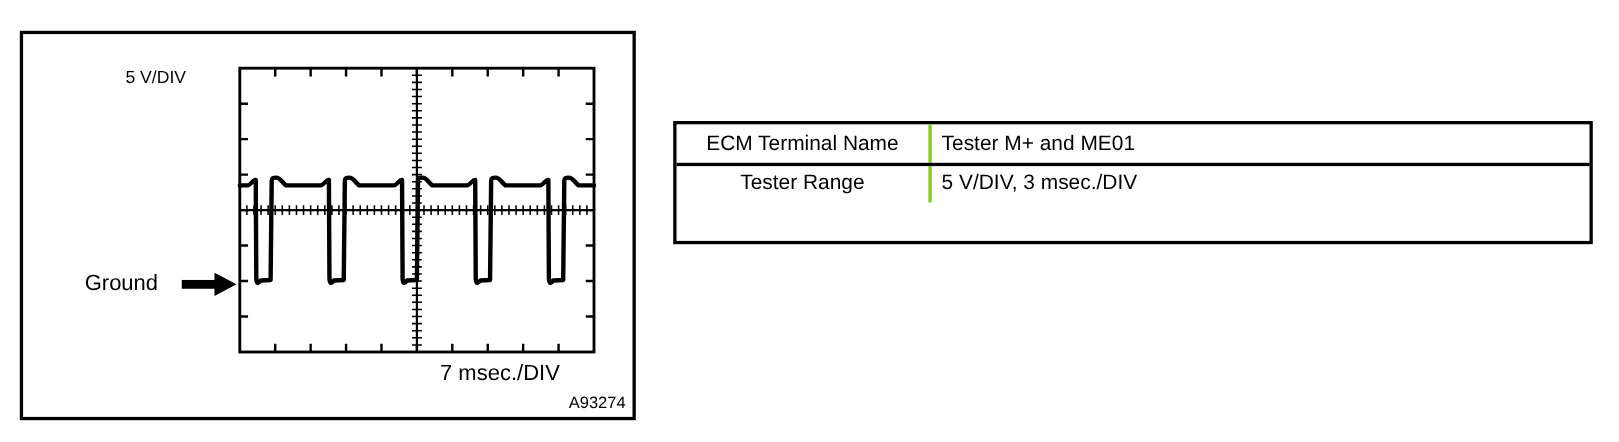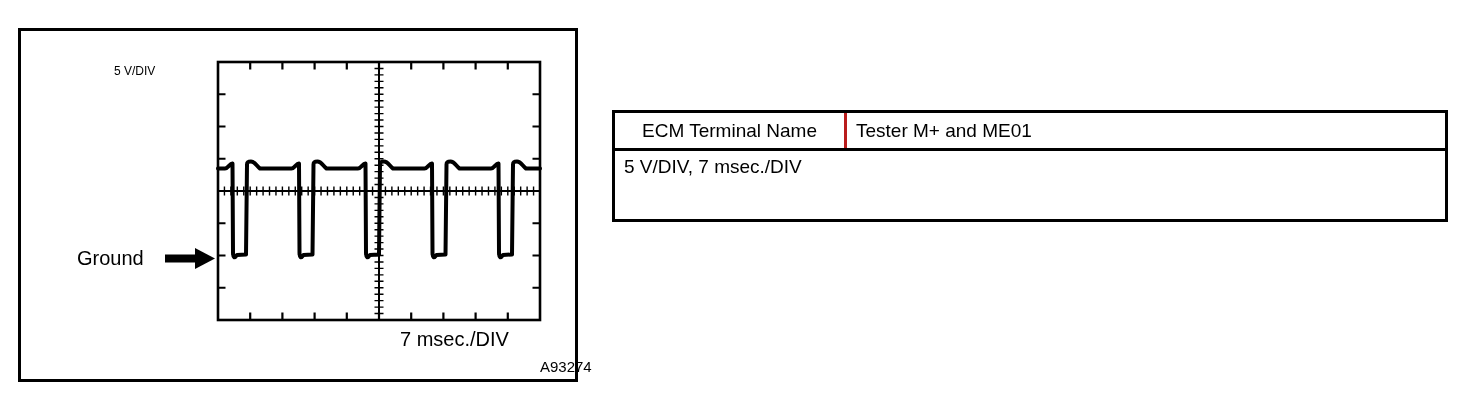--- a/index.html
+++ b/index.html
@@ -2,36 +2,36 @@
 <html><head>
 <meta charset="utf-8">
 <style>
   html,body{margin:0;padding:0;background:#ffffff;}
   .page{position:relative;width:1472px;height:402px;background:#ffffff;color:#000;
         font-family:"Liberation Sans", sans-serif;overflow:hidden;}
 
   
   .scope-box{position:absolute;left:18px;top:28px;width:560px;height:354px;
              border:3px solid #000;box-sizing:border-box;background:#fff;}
-  .volts-label{position:absolute;left:93px;top:29px;font-size:12px;line-height:22px;white-space:nowrap;}
+  .volts-label{position:absolute;left:93px;top:29px;font-size:16px;line-height:22px;white-space:nowrap;}
   .scope-grid{position:absolute;left:197px;top:31px;width:322px;height:258px;overflow:visible;}
   .ground-row{position:absolute;left:56px;top:215px;display:flex;align-items:center;gap:21px;}
   .ground-label{font-size:20px;line-height:24px;white-space:nowrap;}
   .ground-arrow{width:50px;height:21px;display:block;}
   .ground-arrow rect,.ground-arrow polygon{fill:#000;}
   .time-label{position:absolute;left:379px;top:297px;font-size:20px;line-height:23px;white-space:nowrap;}
-  .figure-id{position:absolute;left:519px;top:328px;font-size:15px;line-height:16px;white-space:nowrap;}
+  .figure-id{position:absolute;left:496px;top:328px;font-size:15px;line-height:16px;white-space:nowrap;}
 
   
   .ref-table{position:absolute;left:612px;top:110px;width:836px;height:112px;
              border:3px solid #000;box-sizing:border-box;display:grid;
              grid-template-rows:1fr 1fr 1fr;background:#fff;}
   .t-row{display:grid;grid-template-columns:232px 1fr;border-top:3px solid #000;min-height:0;}
   .t-row:first-child{border-top:none;}
-  .t-label{display:flex;align-items:center;justify-content:center;border-right:3px solid #b91c1c;
+  .t-label{display:flex;align-items:center;justify-content:center;border-right:3px solid #84cc16;
            font-size:19px;white-space:nowrap;}
   .t-value{display:flex;align-items:center;padding-left:9px;font-size:19px;white-space:nowrap;}
 </style>
 </head>
 <body>
 
 <div class="page">
 
   <div class="scope-box">
     <div class="volts-label">5 V/DIV</div>
@@ -55,17 +55,18 @@
     <div class="time-label">7 msec./DIV</div>
     <div class="figure-id">A93274</div>
   </div>
 
   <div class="ref-table">
     <div class="t-row">
       <div class="t-label">ECM Terminal Name</div>
       <div class="t-value">Tester M+ and ME01</div>
     </div>
     <div class="t-row">
-      <div class="t-value">5 V/DIV, 7 msec./DIV</div>
+      <div class="t-label">Tester Range</div>
+      <div class="t-value">5 V/DIV, 3 msec./DIV</div>
     </div>
   </div>
 
 </div>
 
 </body></html>

